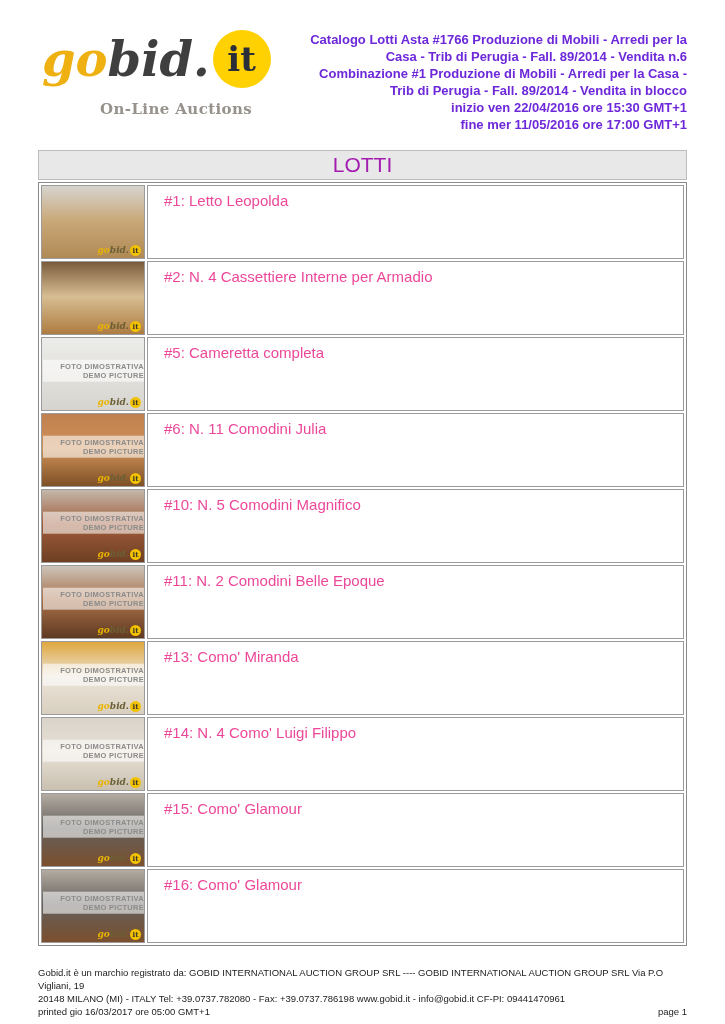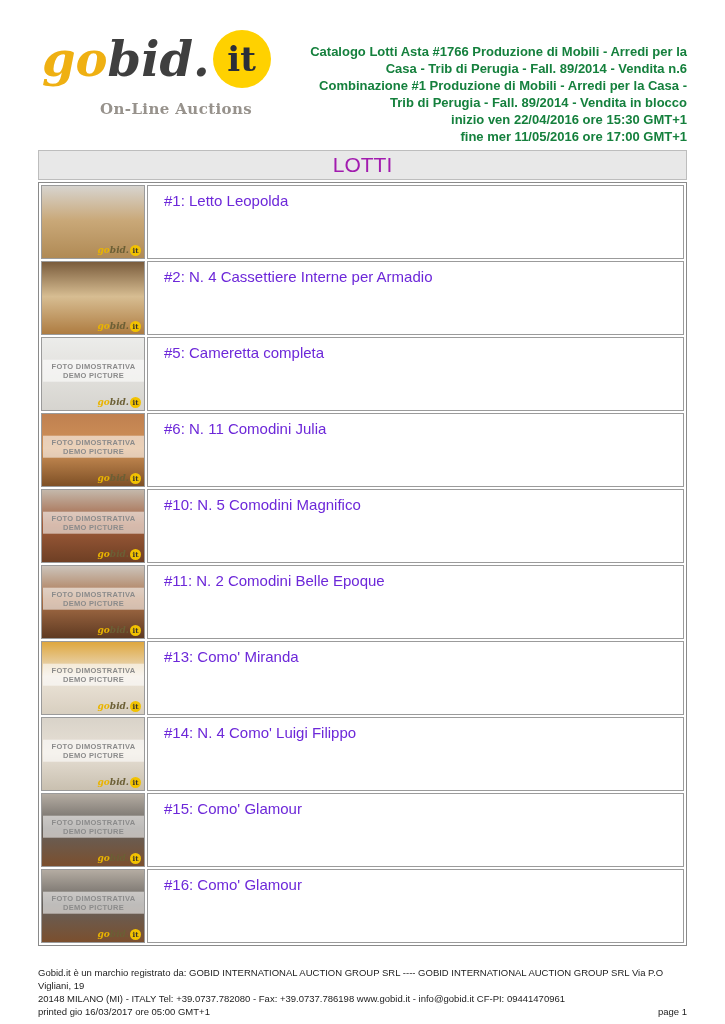--- a/index.html
+++ b/index.html
@@ -28,22 +28,22 @@
     width:13px; height:30px; background:#FFD100; margin:-3px auto 0;
     border-radius:0 0 7px 7px;
   }
   .logo-tagline {
     margin:12px 0 0 58px; font-family:"DejaVu Serif", serif; font-weight:bold;
     font-size:15px; color:#97928C; letter-spacing:0.4px;
   }
 
   
   .header-text {
-    position:absolute; right:38px; top:43px; width:420px;
-    text-align:right; font-weight:bold; font-size:13px; line-height:17px; color:#15803d;
+    position:absolute; right:38px; top:31px; width:420px;
+    text-align:right; font-weight:bold; font-size:13px; line-height:17px; color:#6d28d9;
   }
   .header-text div { white-space:nowrap; }
 
   
   .lotti-bar {
     position:absolute; left:38px; right:38px; top:150px; height:30px;
     background:#e8e8e8; border:1px solid #bdbdbd;
     display:flex; align-items:center; justify-content:center;
     font-size:21px; color:#a21caf;
   }
@@ -52,25 +52,25 @@
   .lots-table {
     position:absolute; left:38px; top:182px; width:649px;
     border-collapse:separate; border-spacing:2px;
     border:1px solid #8a8a8a; background:#ffffff;
   }
   .lots-table td { border:1px solid #9b9b9b; }
   td.thumb-cell { width:104px; padding:0; }
   .thumb-img { position:relative; width:102px; height:72px; overflow:hidden; }
   td.lot-text {
     vertical-align:top; padding:6px 8px 0 16px;
-    font-size:15px; color:#6d28d9;
+    font-size:15px; color:#ec4899;
   }
   .demo-band {
     position:absolute; left:1px; right:0; top:50%; transform:translateY(-65%);
-    background:rgba(255,255,255,0.58); text-align:center;
+    background:rgba(255,255,255,0.58); text-align:right;
     color:#8b8b8b; font-size:7.5px; font-weight:bold; line-height:9px;
     padding:2px 0; letter-spacing:0.3px;
   }
   .wm {
     position:absolute; right:3px; bottom:2px;
     font-family:"DejaVu Serif", serif; font-style:italic; font-weight:bold;
     font-size:9px; line-height:11px; white-space:nowrap;
   }
   .wm-go  { color:#E9B400; }
   .wm-bid { color:#6b5f35; }

